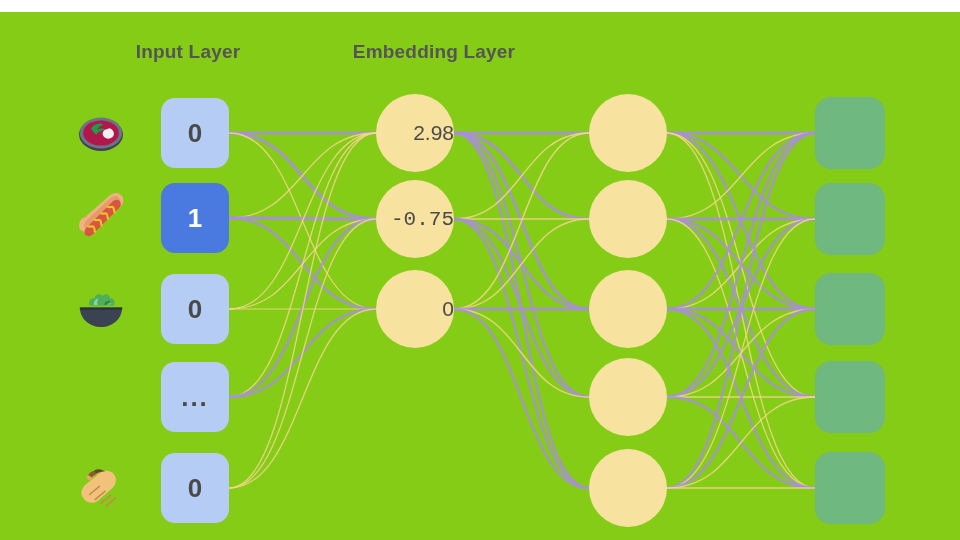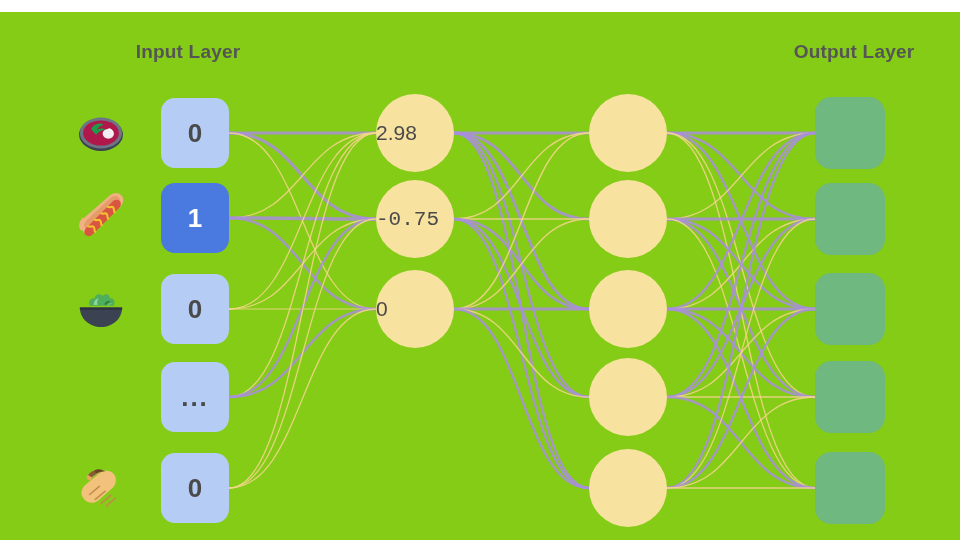--- a/index.html
+++ b/index.html
@@ -73,21 +73,21 @@
   }
 
   .embed-node {
     position: absolute;
     width: 78px;
     height: 78px;
     border-radius: 50%;
     background: #f8e2a0;
     display: flex;
     align-items: center;
-    justify-content: flex-start;
+    justify-content: flex-end;
     transform: translate(-50%, -50%);
     font-size: 21px;
     font-weight: normal;
     color: #4a4a4a;
   }
 
   .hidden-node {
     position: absolute;
     width: 78px;
     height: 78px;
@@ -168,21 +168,21 @@
         <path d="M 667 385 C 741 385, 741 476, 815 476" stroke="#a98ede" stroke-width="2.4" fill="none" stroke-opacity="0.85"></path>
         <path d="M 667 476 C 741 476, 741 121, 815 121" stroke="#a98ede" stroke-width="2.4" fill="none" stroke-opacity="0.85"></path>
         <path d="M 667 476 C 741 476, 741 207, 815 207" stroke="#f6d68c" stroke-width="1.3" fill="none" stroke-opacity="0.85"></path>
         <path d="M 667 476 C 741 476, 741 297, 815 297" stroke="#a98ede" stroke-width="2.4" fill="none" stroke-opacity="0.85"></path>
         <path d="M 667 476 C 741 476, 741 385, 815 385" stroke="#f6d68c" stroke-width="1.3" fill="none" stroke-opacity="0.85"></path>
         <path d="M 667 476 C 741 476, 741 476, 815 476" stroke="#f6d68c" stroke-width="1.3" fill="none" stroke-opacity="0.85"></path>
       </g>
     </svg>
 
   <div class="layer-title" id="title-input" style="left: 188px; top: 29px;">Input Layer</div>
-  <div class="layer-title" id="title-output" style="left: 854px; top: 29px;">Output Layer</div>
+  <div class="layer-title" id="title-embedding" style="left: 434px; top: 29px;">Embedding Layer</div>
 
   <div id="icons-group">
       <div class="food-icon" style="left: 101px; top: 121px;">
     <svg viewBox="0 0 64 64">
       <ellipse cx="32" cy="34" rx="27" ry="20" fill="#3b4252"></ellipse>
       <ellipse cx="32" cy="32" rx="26" ry="19" fill="#6d7486"></ellipse>
       <ellipse cx="32" cy="32" rx="22" ry="15.5" fill="#b0174a"></ellipse>
       <path d="M20 26c5-6 12-7 15-4-4 1-7 3-8 6 4-2 8-2 10 0-5 1-9 3-11 6-3-3-6-6-6-8z" fill="#1f9c4a"></path>
       <ellipse cx="41" cy="33" rx="7" ry="6" fill="#f0eef1"></ellipse>
       <path d="M41 27c3 0 5 2 5 4" stroke="#ffffff" stroke-width="1.5" fill="none"></path>

